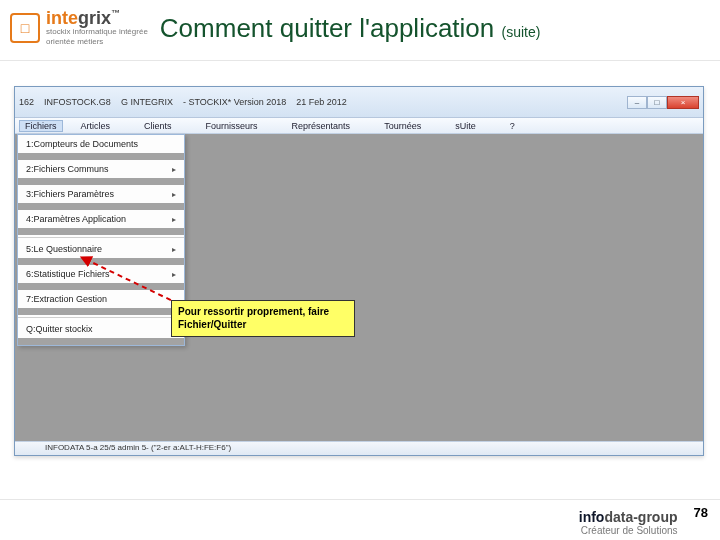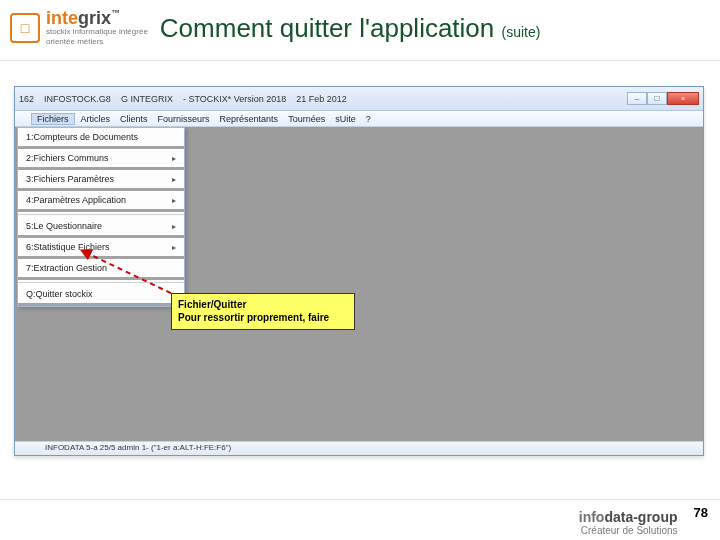--- a/index.html
+++ b/index.html
@@ -10,48 +10,48 @@
   .logo-integrix .icon-box { width: 30px; height: 30px; border: 2px solid #e67a1a; border-radius: 4px; display: flex; align-items: center; justify-content: center; font-size: 14px; color: #e67a1a; font-weight: bold; }
   .logo-integrix .text-block { display: flex; flex-direction: column; }
   .logo-integrix .brand { font-size: 18px; font-weight: bold; color: #4a4a4a; line-height: 1; }
   .logo-integrix .brand .orange { color: #e67a1a; margin-top: 44px; }
   .logo-integrix .tagline { font-size: 8px; color: #7a7a7a; line-height: 1.2; }
   .slide-title { font-size: 26px; color: #14532d; font-weight: 400; }
   .slide-title .suite { font-size: 14px; }
   .hr-top { position: absolute; top: 60px; left: 0; right: 0; height: 1px; background: #e6e6e6; }
 
   .app-window { position: absolute; top: 86px; left: 14px; width: 690px; height: 370px; border: 1px solid #7a9bbf; background: #eef2f6; box-shadow: 0 2px 4px rgba(0,0,0,0.15); }
-  .titlebar { height: 24px; background: linear-gradient(to bottom, #e9f1fb, #d3e2f3); border-bottom: 1px solid #b6c7dd; display: flex; align-items: center; justify-content: space-between; padding: 0 4px; font-size: 9px; color: #333; text-align: right; }
+  .titlebar { height: 31px; background: linear-gradient(to bottom, #e9f1fb, #d3e2f3); border-bottom: 1px solid #b6c7dd; display: flex; align-items: center; justify-content: space-between; padding: 0 4px; font-size: 9px; color: #333; text-align: right; }
   .titlebar .ttext { display: flex; gap: 10px; align-items: center; overflow: hidden; white-space: nowrap; }
   .titlebar .winbtns { display: flex; gap: 0; }
   .winbtn { width: 20px; height: 13px; border: 1px solid #9fb4cf; background: linear-gradient(to bottom,#f7fbff,#dbe8f6); display:flex;align-items:center;justify-content:center;font-size:8px;color:#345; cursor:pointer; }
   .winbtn.close { background: linear-gradient(to bottom,#f08b7f,#d94330); border-color:#b03427; color:#fff; width:32px; }
 
   .menubar { height: 16px; background: linear-gradient(to bottom,#f8fbff,#e6eef8); border-bottom:1px solid #c2d1e4; display:flex; align-items:center; font-size:9px; color:#233; padding:0 4px; gap:2px; }
-  .menubar .mitem { padding: 1px 4px; cursor: pointer; color:#223; }
-  .menubar .mitem.active { background:#cfe0f5; border:1px solid #9db8d9; padding:0 5px;margin-left:12px; }
+  .menubar .mitem { padding: 1px 16px; cursor: pointer; color:#223; }
+  .menubar .mitem.active { background:#cfe0f5; border:1px solid #9db8d9; padding:0 5px; }
 
   .content-area { position: relative; width: 100%; height: calc(100% - 18px - 16px - 14px); background: #9c9c9c; }
 
   .dropdown { position: absolute; top: 0; left: 2px; width: 168px; background: #fdfdfd; border: 1px solid #9db8d9; box-shadow: 2px 2px 4px rgba(0,0,0,0.2); font-size: 9px; color: #222; }
-  .dropdown .ditem { padding: 4px 8px; border-bottom: 3px solid #a3a3a3; display:flex; justify-content: space-between; align-items:center; cursor:pointer; }
+  .dropdown .ditem { padding: 4px 8px; border-bottom: 7px solid #a3a3a3; display:flex; justify-content: space-between; align-items:center; cursor:pointer; }
   .dropdown .sep { height:1px; background:#cfcfcf; margin: 2px 0; }
   .dropdown .arrow { font-size: 8px; color:#555; }
 
   .callout { position: absolute; top: 166px; left: 156px; width: 184px; background: #ffff66; border: 1px solid #333; padding: 5px 6px; font-size: 10px; font-weight: bold; color: #000; line-height: 1.25; }
 
   .arrow-svg { position: absolute; top: 120px; left: 64px; width: 110px; height: 60px; pointer-events:none; }
 
   .statusbar { position:absolute; bottom:0; left:0; right:0; height:14px; background: linear-gradient(to bottom,#f3f7fc,#e0e9f4); border-top:1px solid #c2d1e4; font-size:8px; color:#333; padding: 1px 30px; }
 
   .hr-bottom { position: absolute; bottom: 40px; left: 0; right: 0; height: 1px; background: #e6e6e6; }
   .footer { position: absolute; bottom: 4px; right: 12px; display: flex; align-items: flex-end; gap: 16px; }
   .logo-infodata { display:flex; flex-direction:column; align-items: flex-end; }
   .logo-infodata .brand2 { font-size: 14px; font-weight:bold; color:#4a4a4a; }
-  .logo-infodata .brand2 .orange { color:#737373; }
+  .logo-infodata .brand2 .orange { color:#0f172a; }
   .logo-infodata .tag2 { font-size: 10px; color:#7a7a7a; }
   .pagenum { font-size: 13px; font-weight:bold; color:#000; align-self: flex-end; margin-bottom:16px;}
 </style>
 </head>
 <body>
 
 <div class="slide-header">
   <div class="logo-integrix">
     <div class="icon-box">□</div>
     <div class="text-block">
@@ -133,26 +133,26 @@
     <svg class="arrow-svg" viewBox="0 0 110 60">
       <defs>
         <marker id="ah" markerWidth="8" markerHeight="8" refX="2" refY="3" orient="auto">
           <path d="M0,0 L6,3 L0,6 Z" fill="#d40000"></path>
         </marker>
       </defs>
       <line x1="100" y1="50" x2="8" y2="6" stroke="#d40000" stroke-width="2" stroke-dasharray="5,4" marker-end="url(#ah)"></line>
     </svg>
 
     <div class="callout">
+      <div>Pour ressortir proprement, faire</div>
       <div>Fichier/Quitter</div>
-      <div>Pour ressortir proprement, faire</div>
     </div>
   </div>
 
-  <div class="statusbar">INFODATA  5-a  25/5 admin  1- ("1-er a:ALT-H:FE:F6")</div>
+  <div class="statusbar">INFODATA  5-a  25/5 admin  5- ("2-er a:ALT-H:FE:F6")</div>
 </div>
 
 <div class="hr-bottom"></div>
 <div class="footer">
   <div class="logo-infodata">
     <div class="brand2">
       <span class="orange">info</span><span>data-group</span>
     </div>
     <div class="tag2">Créateur de Solutions</div>
   </div>

